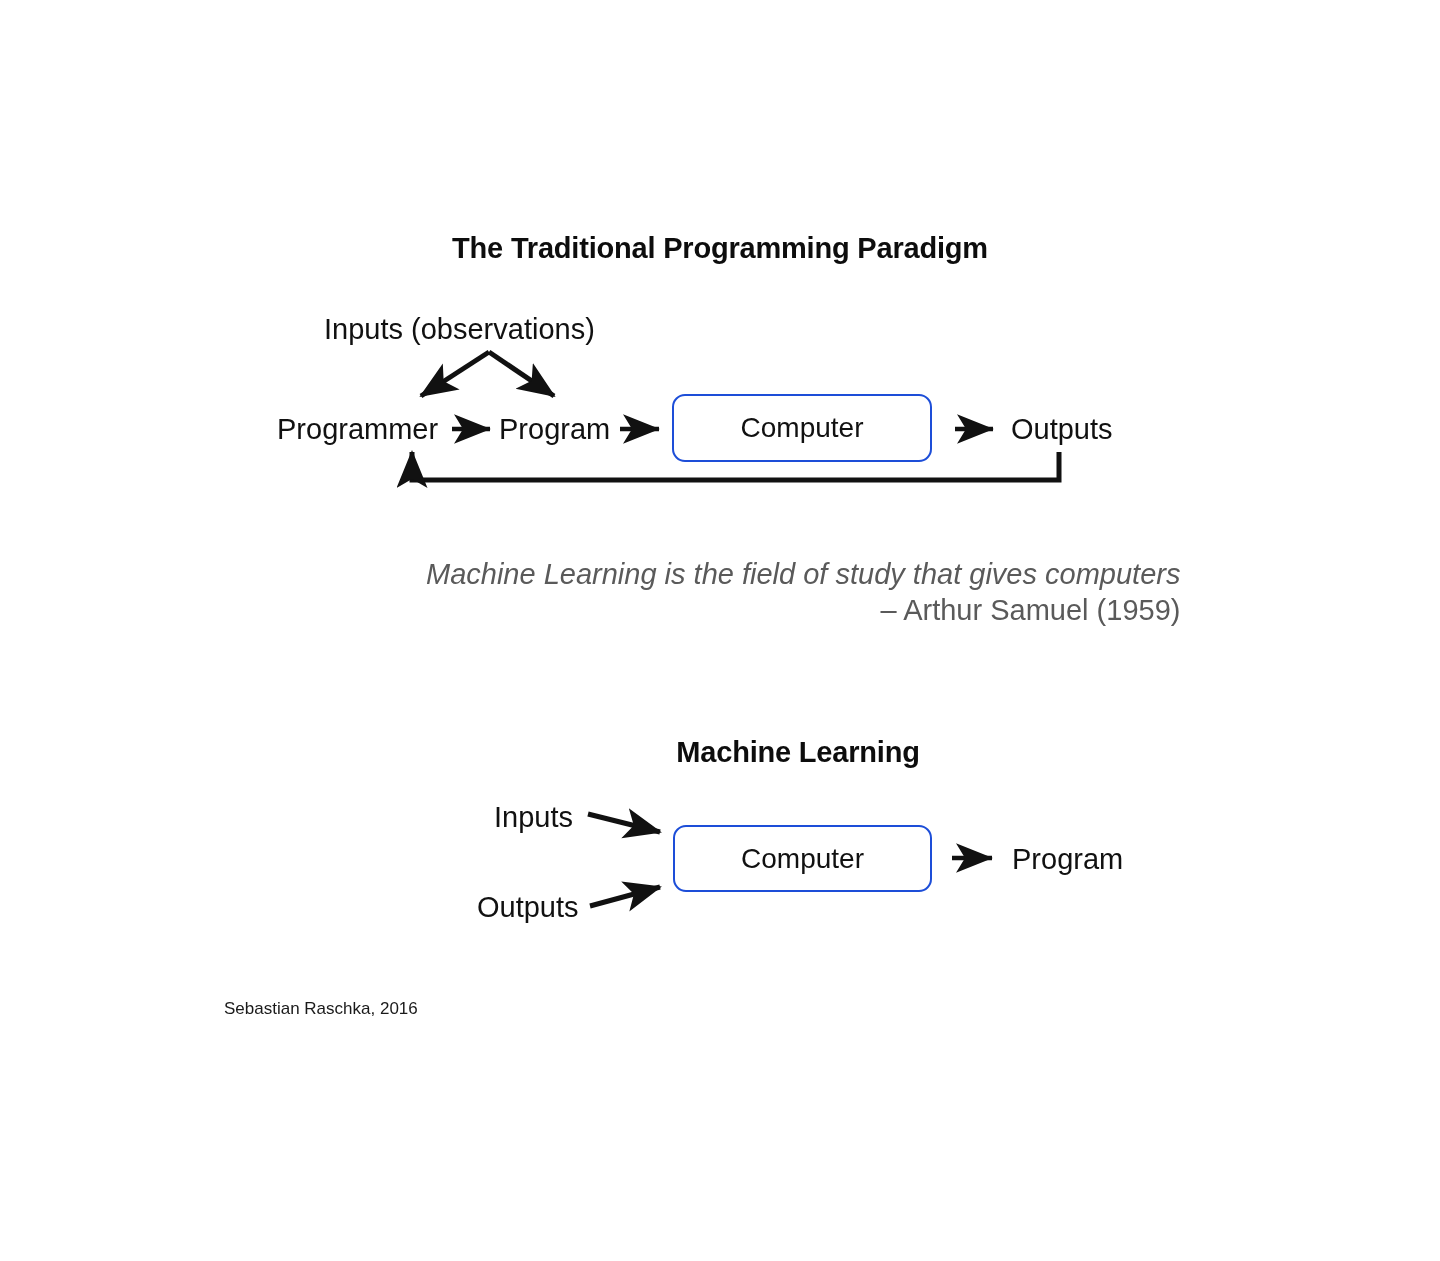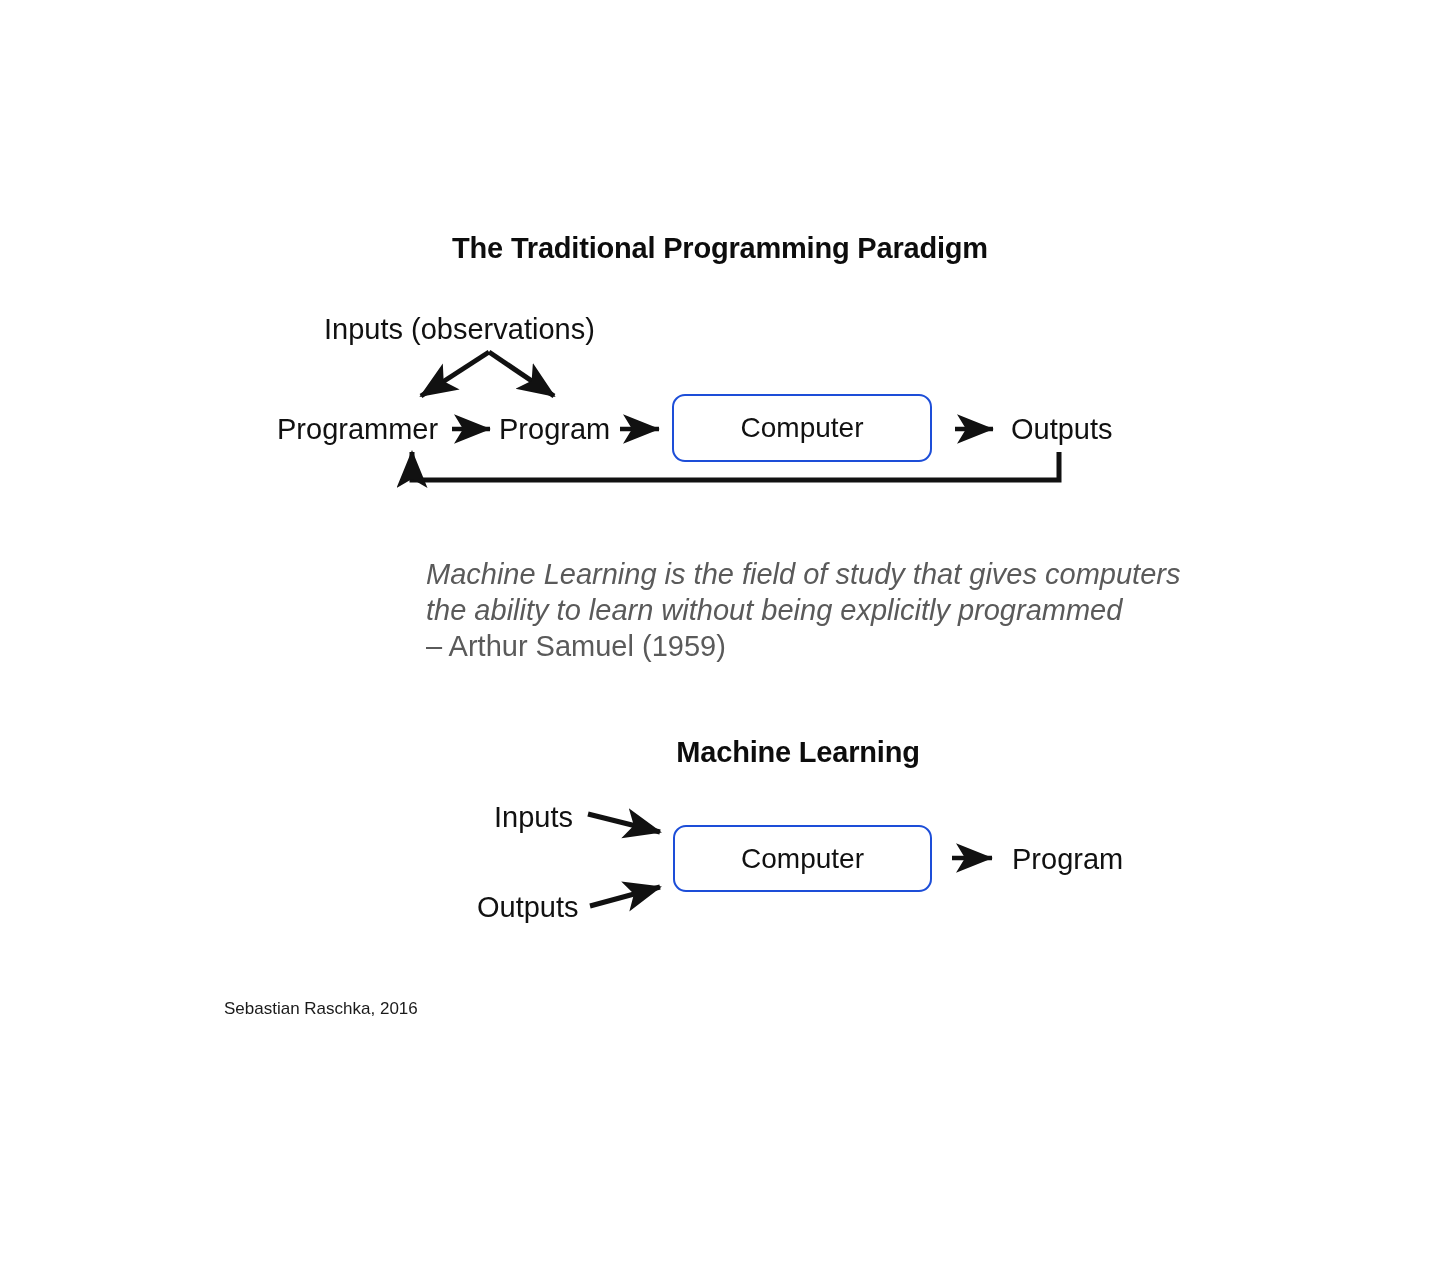--- a/index.html
+++ b/index.html
@@ -12,21 +12,21 @@
     font-family: "Liberation Sans", sans-serif;
     color: #000000;
   }
   #slide {
     position: relative;
     width: 1200px;
     height: 1261px;
     background: #ffffff;
     overflow: hidden;
   }
-  .abs { position: absolute; }
+  .abs { position: absolute; text-align: right; }
 
   
   .section-title {
     font-family: "Liberation Sans", sans-serif;
     font-weight: bold;
     font-size: 29px;
     letter-spacing: -0.2px;
     color: #0d0d0d;
     white-space: nowrap;
     text-align: center;
@@ -142,21 +142,20 @@
   <div class="abs node-label" style="left:499px; top:415px;">Program</div>
 
   <div class="abs computer-box" style="left:672px; top:394px; width:260px; height:68px;">
     <span class="node-label">Computer</span>
   </div>
 
   <div class="abs node-label" style="left:1011px; top:415px;">Outputs</div>
 
   <div class="abs" style="left:426px; top:556px;">
     <div class="quote">Machine Learning is the field of study that gives computers</div>
-    <div class="quote">the ability to learn without being explicitly programmed</div>
     <div class="quote" style="font-style:normal;">– Arthur Samuel (1959)</div>
   </div>
 
   <div class="abs section-title" style="left:0; top:736px; width:1596px;">Machine Learning</div>
 
   <div class="abs node-label" style="left:494px; top:803px;">Inputs</div>
 
   <div class="abs node-label" style="left:477px; top:893px;">Outputs</div>
 
   <div class="abs computer-box" style="left:673px; top:825px; width:259px; height:67px;">

